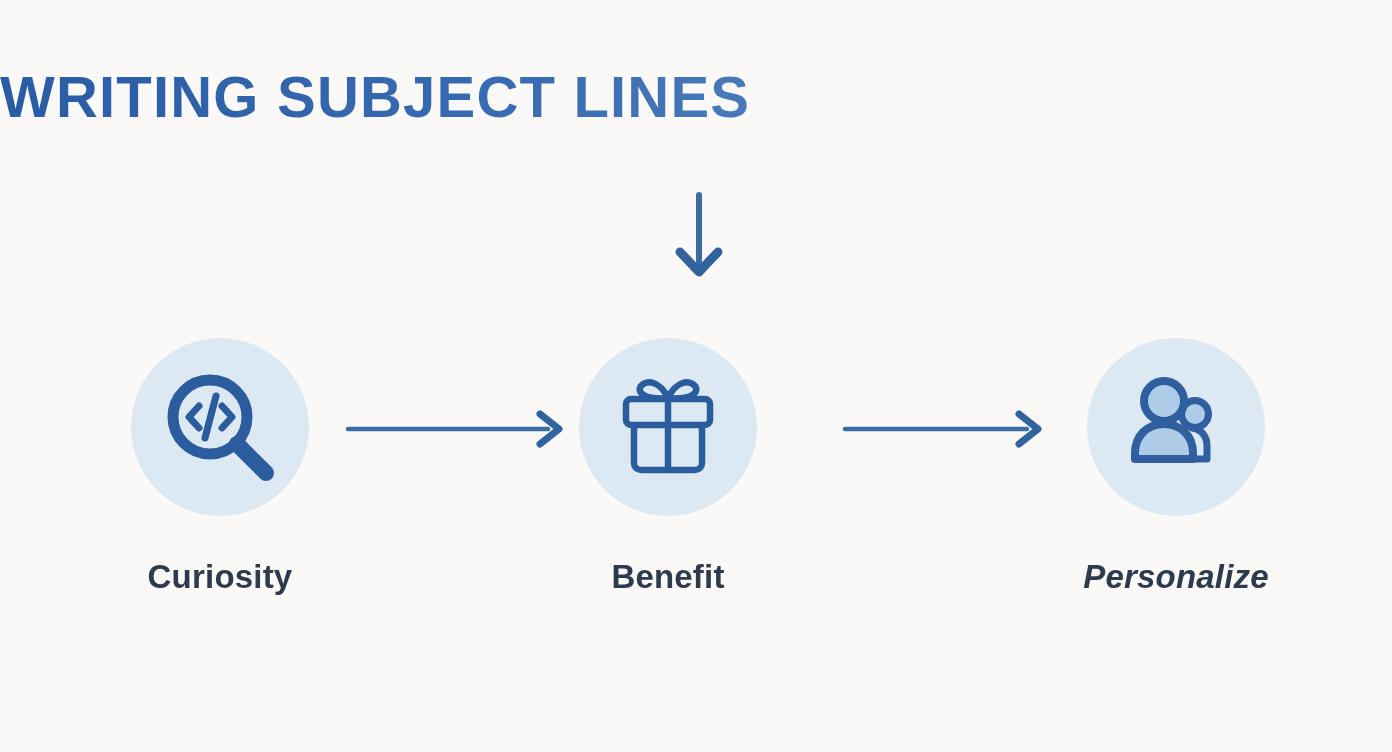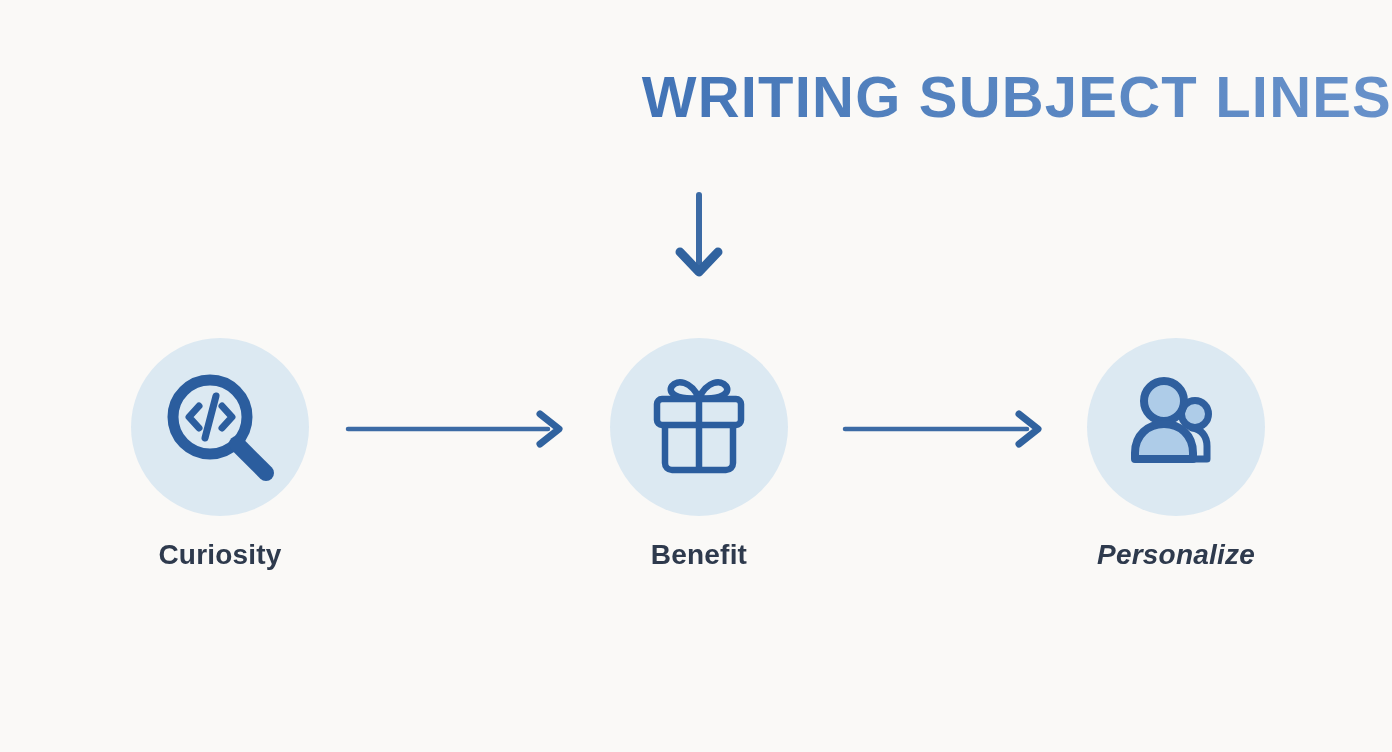--- a/index.html
+++ b/index.html
@@ -21,21 +21,21 @@
     height: 752px;
     background: #faf9f7;
   }
 
   
   #title {
     position: absolute;
     left: 0;
     top: 62px;
     width: 1392px;
-    text-align: right;
+    text-align: left;
     font-size: 58px;
     font-weight: 700;
     letter-spacing: 1.2px;
     line-height: 70px;
     text-transform: uppercase;
     white-space: nowrap;
     background-image: linear-gradient(90deg, #2a5ca6 0%, #396cb2 38%, #5180bd 62%, #6791ca 100%);
     -webkit-background-clip: text;
     background-clip: text;
     color: transparent;
@@ -52,38 +52,38 @@
   }
 
   
   .step {
     position: absolute;
     top: 338px;
     width: 240px;
     text-align: center;
   }
   #step-0 { left: 100px; }
-  #step-1 { left: 579px; }
+  #step-1 { left: 548px; }
   #step-2 { left: 1056px; font-style: italic; }
 
   .icon-circle {
     width: 178px;
     height: 178px;
     margin: 0 auto;
     border-radius: 50%;
     background: #dce9f2;
     display: flex;
     align-items: center;
     justify-content: center;
   }
   .icon-circle svg { display: block; }
 
   .step-label {
-    margin-top: 20px;
-    font-size: 28px;
+    margin-top: 42px;
+    font-size: 33px;
     font-weight: 700;
     color: #2e3a4d;
     letter-spacing: 0.2px;
     line-height: 38px;
     white-space: nowrap;
   }
 
   
   .connector {
     position: absolute;

